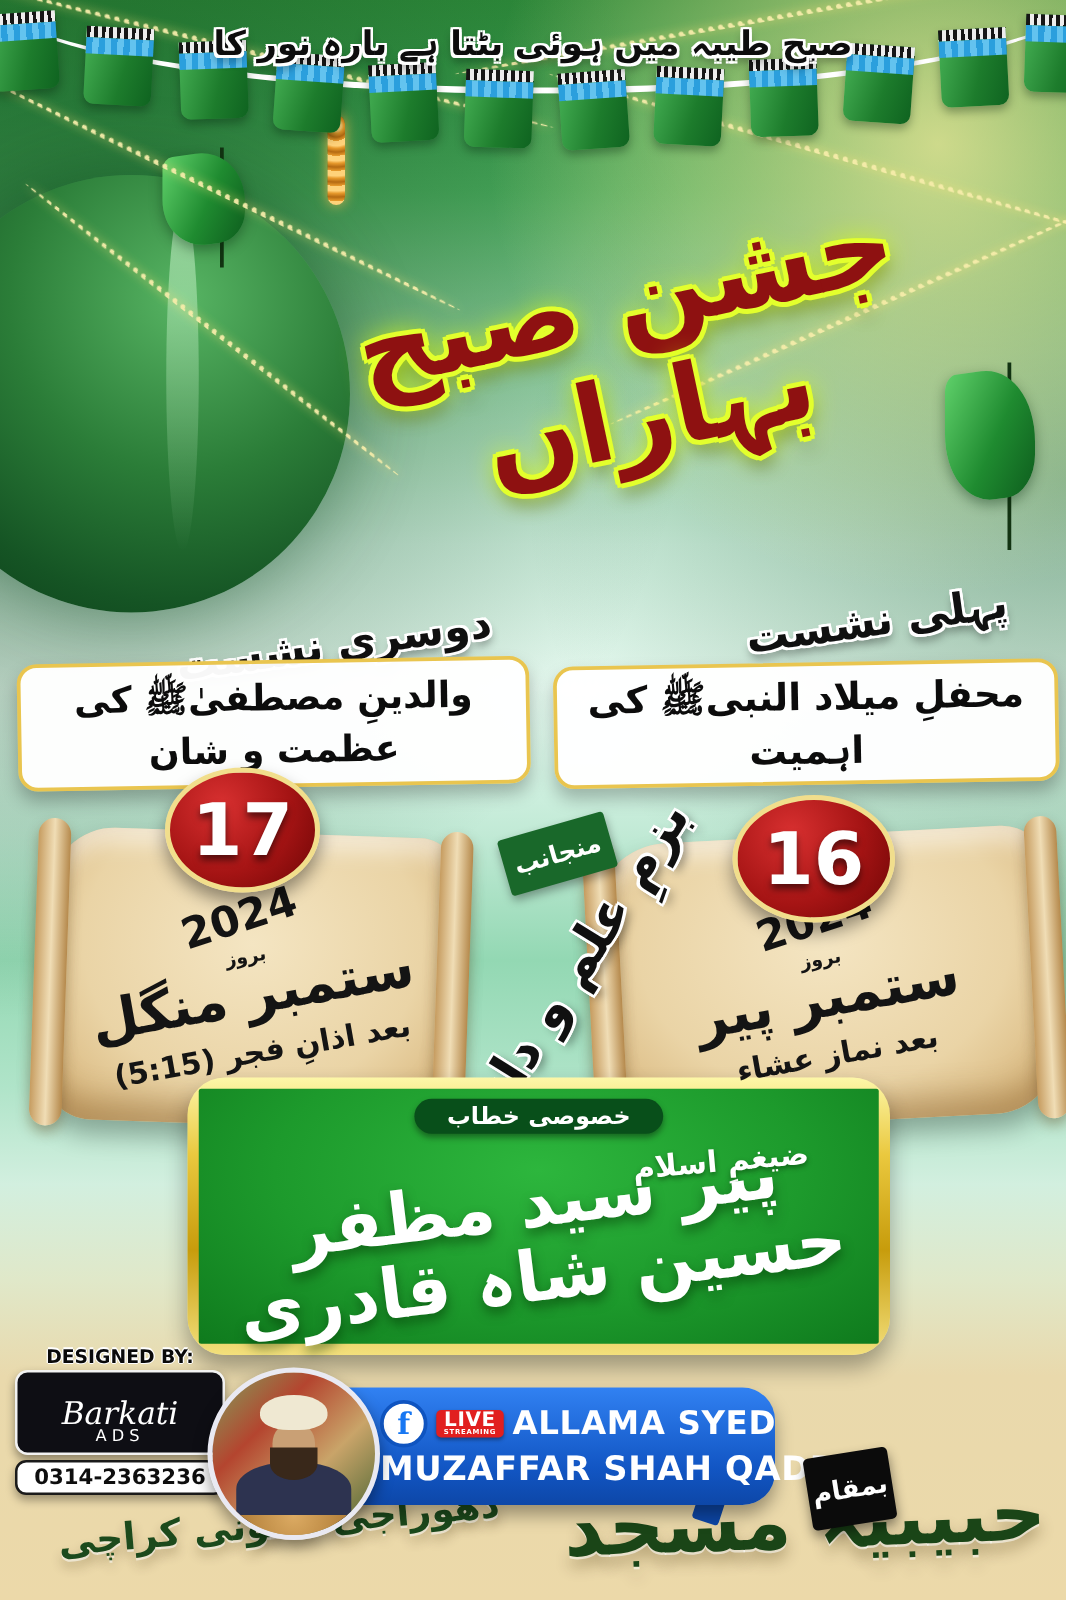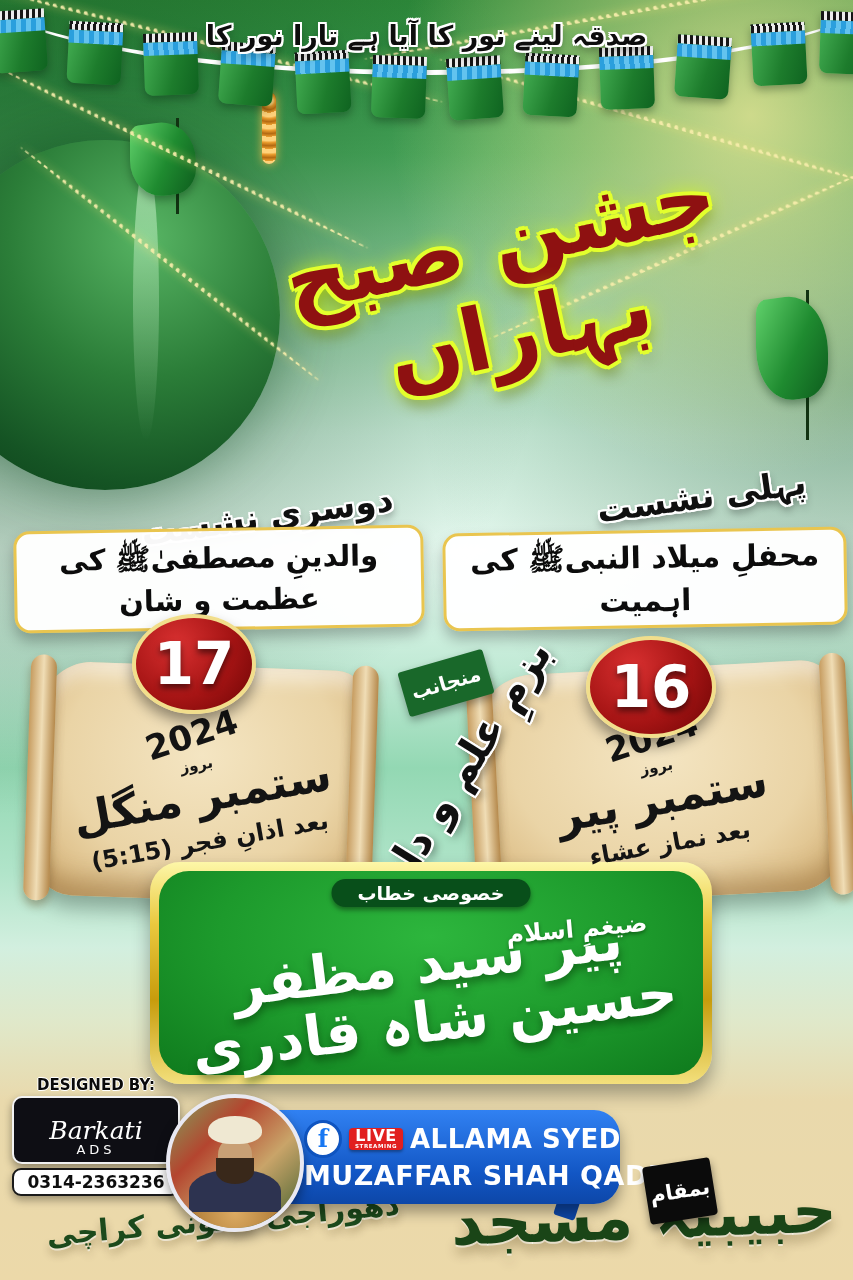--- a/index.html
+++ b/index.html
@@ -81,21 +81,21 @@
   .sc-time{font-size:24px;font-weight:bold;margin-top:8px;}
   .org-label{background:#19682a;color:#fff;display:flex;align-items:center;justify-content:center;
     font-size:20px;font-weight:bold;border-radius:3px;transform:rotate(-16deg);
     box-shadow:0 4px 8px rgba(0,0,0,.35);}
   .org-name{font-size:42px;font-weight:bold;color:#101010;transform:rotate(-58deg);
     white-space:nowrap;}
   
   .banner-gold{left:150px;top:862px;width:562px;height:222px;border-radius:30px;padding:9px;
     background:linear-gradient(180deg,#fdf7a8,#eac83e 28%,#c79c0c 62%,#f3e07c);
     box-shadow:0 10px 18px rgba(0,0,0,.32);box-sizing:border-box;}
-  .banner-green{position:relative;width:100%;height:100%;border-radius:30px;
+  .banner-green{position:relative;width:100%;height:100%;border-radius:2px;
     background:radial-gradient(ellipse at 50% 32%, #2db63d, #1d9a2c 55%, #0f7a1d);}
   .khitab-pill{position:absolute;top:8px;left:50%;transform:translateX(-50%);
     background:#084f1a;border-radius:16px;padding:3px 26px;color:#fff;font-size:19px;
     font-weight:bold;white-space:nowrap;box-shadow:0 3px 5px rgba(0,0,0,.4);}
   .honorific{position:absolute;top:44px;right:56px;color:#fff;font-size:24px;font-weight:bold;
     transform:rotate(-5deg);text-shadow:0 2px 4px rgba(0,40,0,.5);}
   .speaker-name{position:absolute;left:10px;right:10px;top:46px;bottom:6px;
     display:flex;align-items:center;justify-content:center;text-align:center;
     color:#fff;font-size:56px;font-weight:bold;line-height:1.05;transform:rotate(-7deg);
     text-shadow:0 5px 9px rgba(0,45,0,.5);}
@@ -176,21 +176,21 @@
   <div class="flag" style="left:296px;top:51px;transform:rotate(-3deg);"></div>
   <div class="flag" style="left:372px;top:56px;transform:rotate(2deg);"></div>
   <div class="flag" style="left:448px;top:57px;transform:rotate(-4deg);"></div>
   <div class="flag" style="left:524px;top:54px;transform:rotate(3deg);"></div>
   <div class="flag" style="left:600px;top:47px;transform:rotate(-2deg);"></div>
   <div class="flag" style="left:676px;top:36px;transform:rotate(4deg);"></div>
   <div class="flag" style="left:752px;top:23px;transform:rotate(-3deg);"></div>
   <div class="flag" style="left:820px;top:12px;transform:rotate(2deg);"></div>
 
   <div class="abs couplet rtl outline-w">
-    <div>صدقہ لینے نور کا آیا ہے تارا نور کا</div>
+    <div>صبح طیبہ میں ہوئی بٹتا ہے بارہ نور کا</div>
   </div>
 
   <div class="abs main-title rtl glow-y">جشن صبح بہاراں</div>
 
   <div class="abs session-heading rtl outline-w" style="left:596px;top:476px;transform:rotate(-8deg);">پہلی نشست</div>
   <div class="abs panel rtl" style="left:443px;top:530px;width:398px;height:92px;font-size:30px;transform:rotate(-1deg);">
     <span>محفلِ میلاد النبیﷺ کی اہمیت</span>
   </div>
 
   <div class="abs session-heading rtl outline-w" style="left:140px;top:496px;transform:rotate(-8deg);">دوسری نشست</div>

